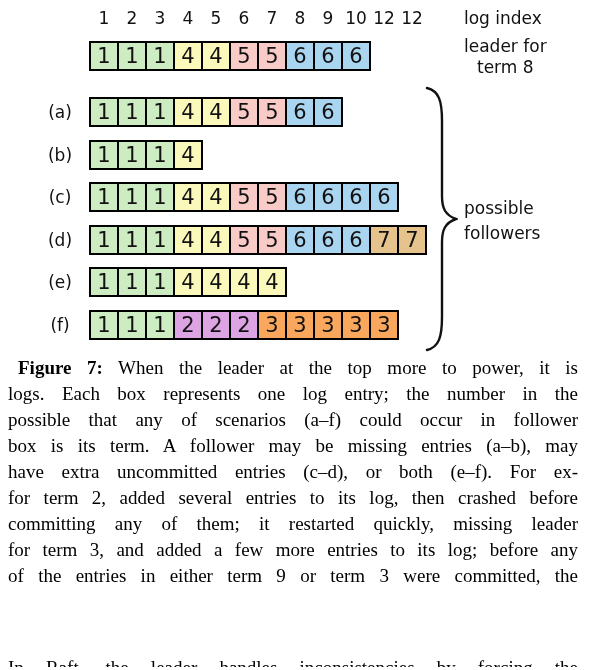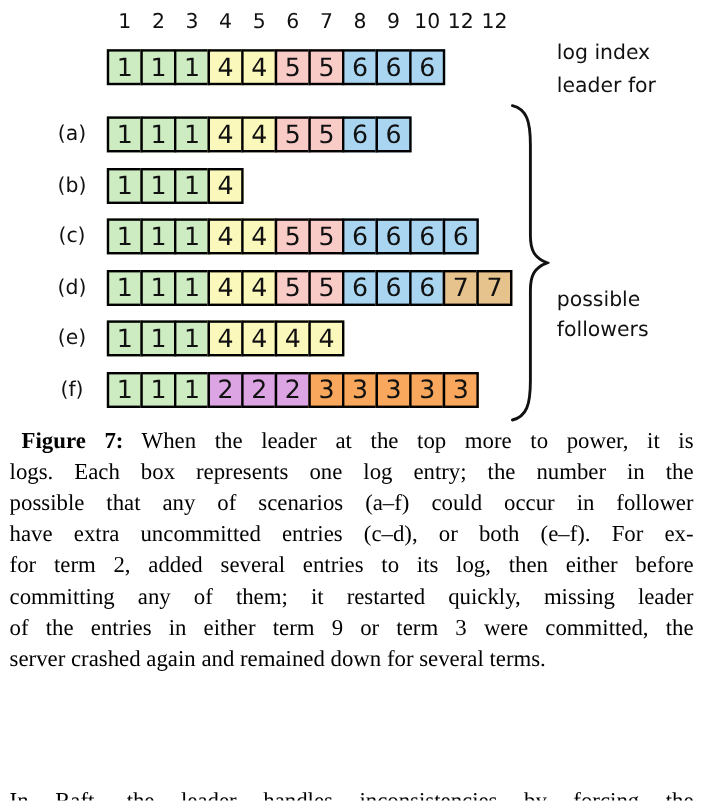--- a/index.html
+++ b/index.html
@@ -24,24 +24,24 @@
   .leader-row { position:absolute; left:89px; top:41px; }
 
   .followers { position:absolute; left:0; top:97px; display:flex; flex-direction:column; gap:12.5px; }
   .frow { position:relative; height:30px; width:605px; }
   .frow-label {
     position:absolute; left:42px; top:0; width:36px; height:30px;
     line-height:30px; font-size:17px; text-align:center;
   }
   .frow-cells { position:absolute; left:89px; top:0; }
 
-  .side-label { position:absolute; font-size:17px; line-height:21px; color:#111;margin-top:26px; }
+  .side-label { position:absolute; font-size:17px; line-height:21px; color:#111; }
   .lbl-log-index { left:464px; top:8px; }
   .lbl-leader { left:464px; top:36px;text-align:center; }
-  .lbl-possible { left:464px; top:212px; line-height:25px; }
+  .lbl-possible { left:464px; top:196px; line-height:25px; }
 
   .brace { position:absolute; left:420px; top:85px; }
 
   
   .caption {
     position:absolute; left:8px; top:355px; width:570px;
     font-family:"Liberation Serif", serif; font-size:19px; line-height:26px; color:#000;
   }
   .cap-line { height:26px; overflow:hidden; text-align:justify; }
   .cap-line.j::after { content:""; display:inline-block; width:100%; height:0; }
@@ -82,20 +82,21 @@
       <div class="cell" style="background: rgb(251, 248, 187);">4</div>
       <div class="cell" style="background: rgb(251, 248, 187);">4</div>
       <div class="cell" style="background: rgb(249, 203, 199);">5</div>
       <div class="cell" style="background: rgb(249, 203, 199);">5</div>
       <div class="cell" style="background: rgb(169, 213, 241);">6</div>
       <div class="cell" style="background: rgb(169, 213, 241);">6</div>
       <div class="cell" style="background: rgb(169, 213, 241);">6</div>
     </div>
   <div class="side-label lbl-leader">
     <div>leader for</div>
+    <div>term 8</div>
   </div>
 
   <div class="followers" id="followers">
       <div class="frow">
         <div class="frow-label">(a)</div>
         <div class="frow-cells log-cells">
           <div class="cell" style="background: rgb(205, 236, 193);">1</div>
           <div class="cell" style="background: rgb(205, 236, 193);">1</div>
           <div class="cell" style="background: rgb(205, 236, 193);">1</div>
           <div class="cell" style="background: rgb(251, 248, 187);">4</div>
@@ -184,22 +185,23 @@
   </svg>
   <div class="side-label lbl-possible">
     <div>possible</div>
     <div>followers</div>
   </div>
 
   <div class="caption">
     <div class="cap-line j first"><b>Figure 7:</b><span> When the leader at the top more to power, it is</span></div>
     <div class="cap-line j">logs. Each box represents one log entry; the number in the</div>
     <div class="cap-line j">possible that any of scenarios (a–f) could occur in follower</div>
+    <div class="cap-line j">box is its term. A follower may be missing entries (a–b), may</div>
     <div class="cap-line j">have extra uncommitted entries (c–d), or both (e–f). For ex-</div>
-    <div class="cap-line j">for term 2, added several entries to its log, then either before</div>
+    <div class="cap-line j">for term 2, added several entries to its log, then crashed before</div>
     <div class="cap-line j">committing any of them; it restarted quickly, missing leader</div>
+    <div class="cap-line j">for term 3, and added a few more entries to its log; before any</div>
     <div class="cap-line j">of the entries in either term 9 or term 3 were committed, the</div>
-    <div class="cap-line">server crashed again and remained down for several terms.</div>
   </div>
 
   <div class="clip-line">In Raft, the leader handles inconsistencies by forcing the</div>
 
 </div>
 
 </body></html>

